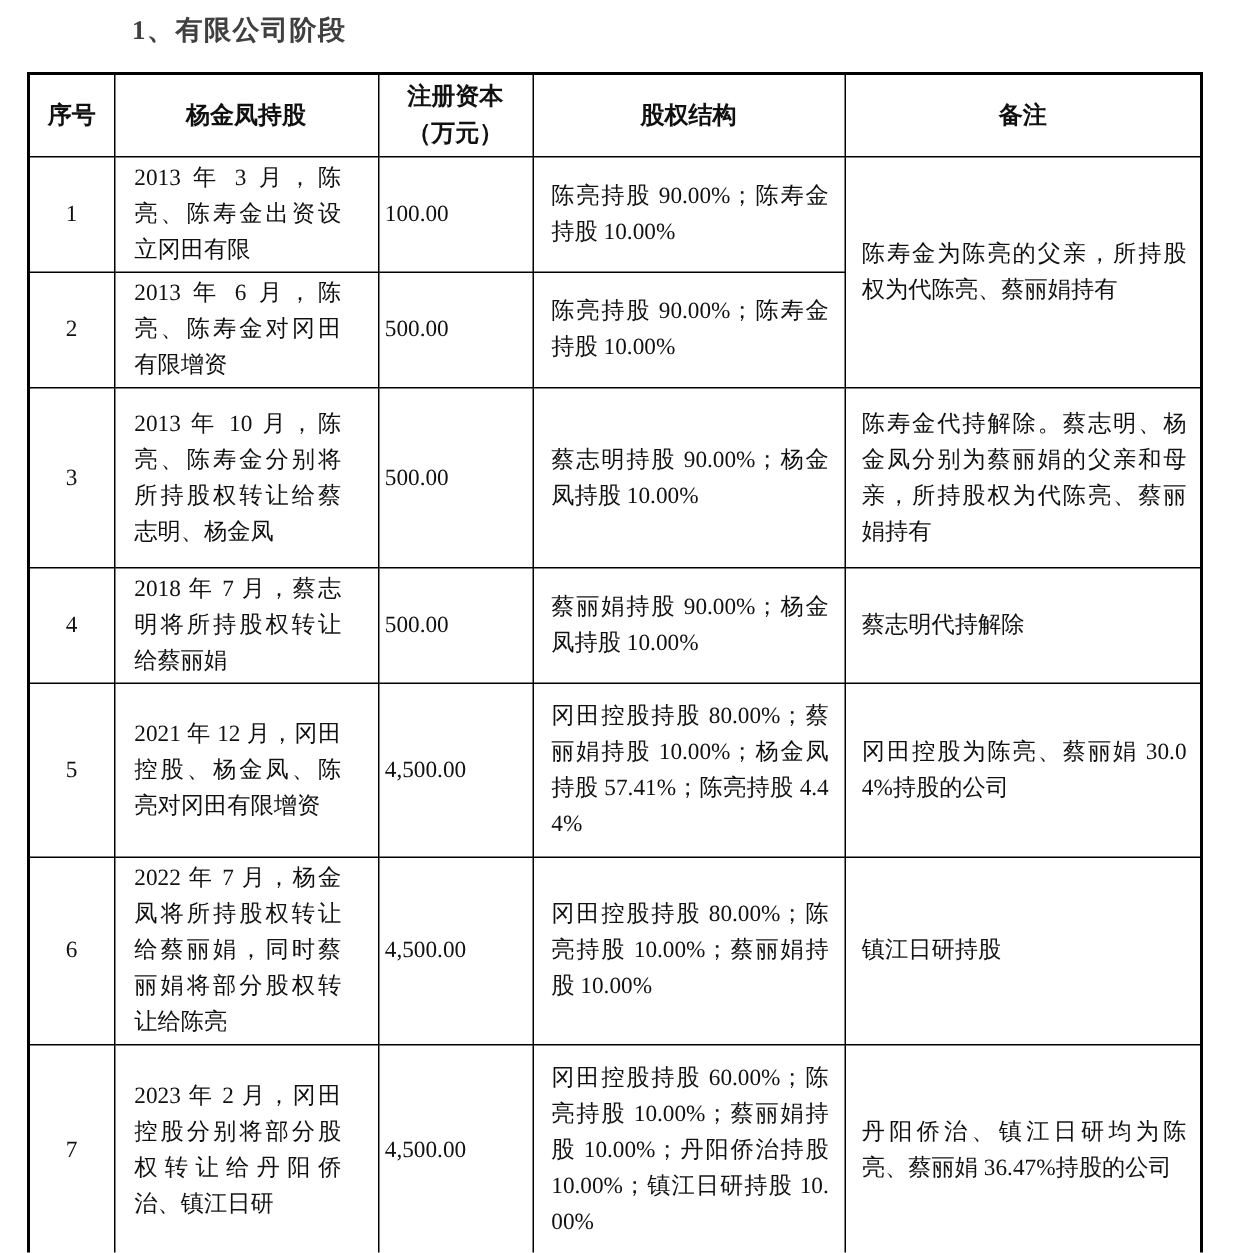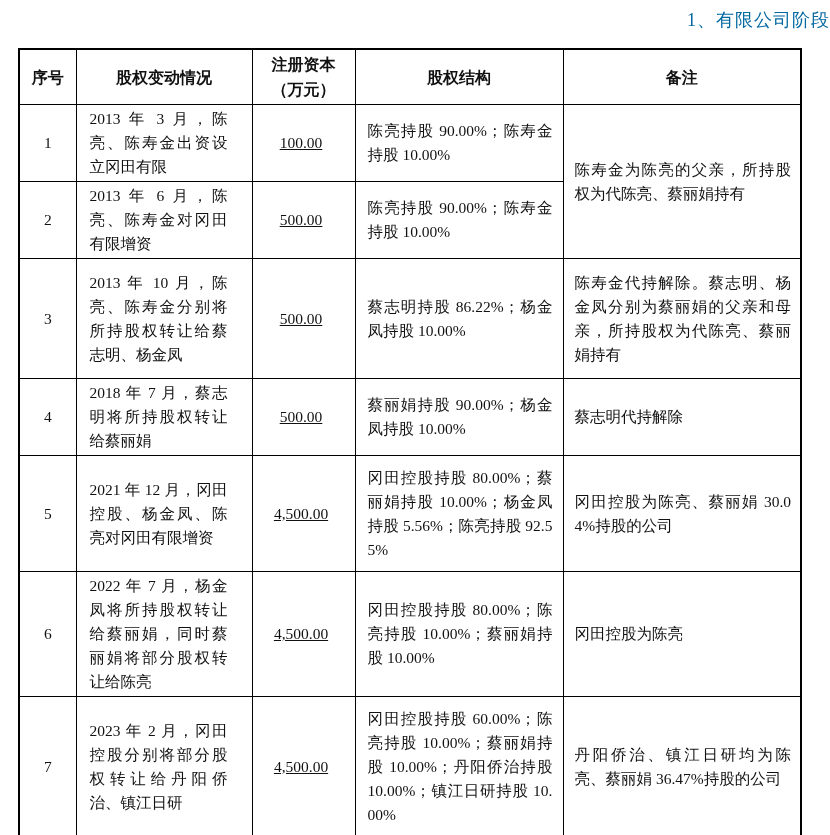--- a/index.html
+++ b/index.html
@@ -10,24 +10,23 @@
   body {
     width: 830px;
     height: 835px;
     font-family: "Liberation Serif", "DejaVu Serif", serif;
     color: #111111;
     overflow: hidden;
   }
   .doc-title {
     margin: 8px 0 0 88px;
     font-size: 18px;
-    font-weight: normal;
+    font-weight: bold;
     letter-spacing: 1px;
-    color: #0369a1;
-    text-align: right;
+    color: #404040;
   }
   .equity-table {
     border-collapse: collapse;
     table-layout: fixed;
     width: 714px;
     margin: 16px 0 0 18px;
     border: 2.5px solid #000000;
   }
   .equity-table th,
   .equity-table td {
@@ -62,23 +61,22 @@
 
   td.cell-no {
     text-align: center;
     padding: 2px 2px;
   }
   td.cell-change {
     text-align: justify;
     padding: 2px 24px 2px 13px;
   }
   td.cell-capital {
-    text-align: center;
+    text-align: left;
     padding: 2px 9px 2px 4px;
-    text-decoration: underline;
   }
   td.cell-structure {
     text-align: justify;
     padding: 2px 10px 2px 12px;
     font-family: Liberation Serif, serif;
   }
   td.cell-remark {
     text-align: justify;
     padding: 2px 9px 2px 11px;
   }
@@ -93,21 +91,21 @@
   <colgroup>
     <col class="w-no">
     <col class="w-change">
     <col class="w-capital">
     <col class="w-structure">
     <col class="w-remark">
   </colgroup>
   <thead>
     <tr class="row-header">
       <th>序号</th>
-      <th>股权变动情况</th>
+      <th>杨金凤持股</th>
       <th>
         <span class="hdr-two-line">注册资本</span>
         <span class="hdr-two-line">（万元）</span>
       </th>
       <th>股权结构</th>
       <th>备注</th>
     </tr>
   </thead>
   <tbody>
     <tr class="row-1">
@@ -120,43 +118,43 @@
     <tr class="row-2">
       <td class="cell-no">2</td>
       <td class="cell-change">2013 年 6 月，陈亮、陈寿金对冈田有限增资</td>
       <td class="cell-capital">500.00</td>
       <td class="cell-structure">陈亮持股 90.00%；陈寿金持股 10.00%</td>
     </tr>
     <tr class="row-3">
       <td class="cell-no">3</td>
       <td class="cell-change">2013 年 10 月，陈亮、陈寿金分别将所持股权转让给蔡志明、杨金凤</td>
       <td class="cell-capital">500.00</td>
-      <td class="cell-structure">蔡志明持股 86.22%；杨金凤持股 10.00%</td>
+      <td class="cell-structure">蔡志明持股 90.00%；杨金凤持股 10.00%</td>
       <td class="cell-remark">陈寿金代持解除。蔡志明、杨金凤分别为蔡丽娟的父亲和母亲，所持股权为代陈亮、蔡丽娟持有</td>
     </tr>
     <tr class="row-4">
       <td class="cell-no">4</td>
       <td class="cell-change">2018 年 7 月，蔡志明将所持股权转让给蔡丽娟</td>
       <td class="cell-capital">500.00</td>
       <td class="cell-structure">蔡丽娟持股 90.00%；杨金凤持股 10.00%</td>
       <td class="cell-remark">蔡志明代持解除</td>
     </tr>
     <tr class="row-5">
       <td class="cell-no">5</td>
       <td class="cell-change">2021 年 12 月，冈田控股、杨金凤、陈亮对冈田有限增资</td>
       <td class="cell-capital">4,500.00</td>
-      <td class="cell-structure">冈田控股持股 80.00%；蔡丽娟持股 10.00%；杨金凤持股 5.56%；陈亮持股 92.55%</td>
+      <td class="cell-structure">冈田控股持股 80.00%；蔡丽娟持股 10.00%；杨金凤持股 57.41%；陈亮持股 4.44%</td>
       <td class="cell-remark">冈田控股为陈亮、蔡丽娟 30.04%持股的公司</td>
     </tr>
     <tr class="row-6">
       <td class="cell-no">6</td>
       <td class="cell-change">2022 年 7 月，杨金凤将所持股权转让给蔡丽娟，同时蔡丽娟将部分股权转让给陈亮</td>
       <td class="cell-capital">4,500.00</td>
       <td class="cell-structure">冈田控股持股 80.00%；陈亮持股 10.00%；蔡丽娟持股 10.00%</td>
-      <td class="cell-remark">冈田控股为陈亮</td>
+      <td class="cell-remark">镇江日研持股</td>
     </tr>
     <tr class="row-7">
       <td class="cell-no">7</td>
       <td class="cell-change">2023 年 2 月，冈田控股分别将部分股权转让给丹阳侨治、镇江日研</td>
       <td class="cell-capital">4,500.00</td>
       <td class="cell-structure">冈田控股持股 60.00%；陈亮持股 10.00%；蔡丽娟持股 10.00%；丹阳侨治持股 10.00%；镇江日研持股 10.00%</td>
       <td class="cell-remark">丹阳侨治、镇江日研均为陈亮、蔡丽娟 36.47%持股的公司</td>
     </tr>
   </tbody>
 </table>

